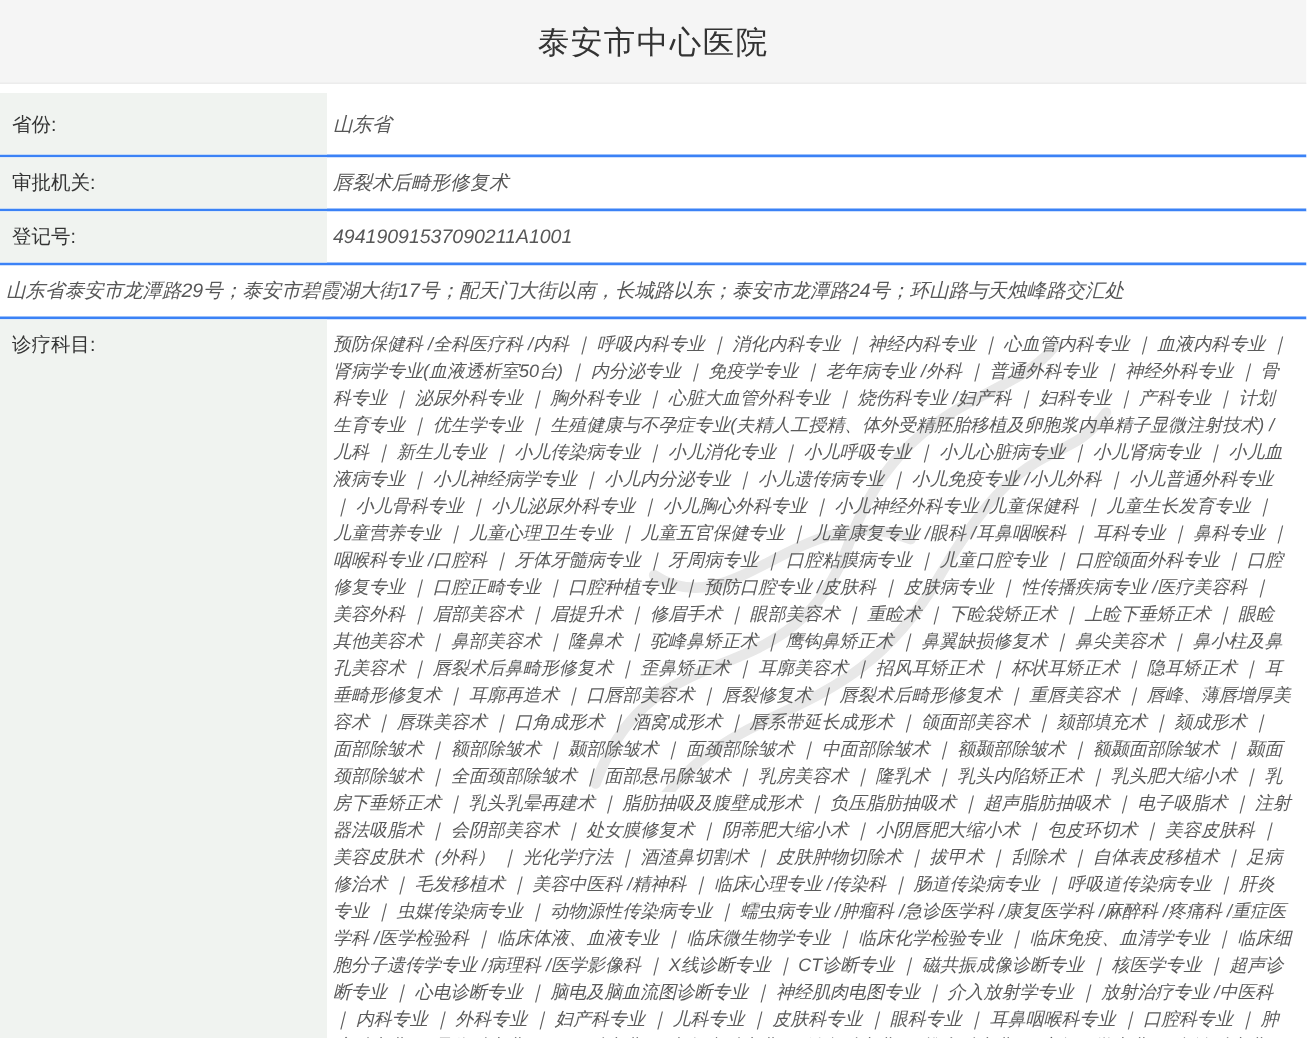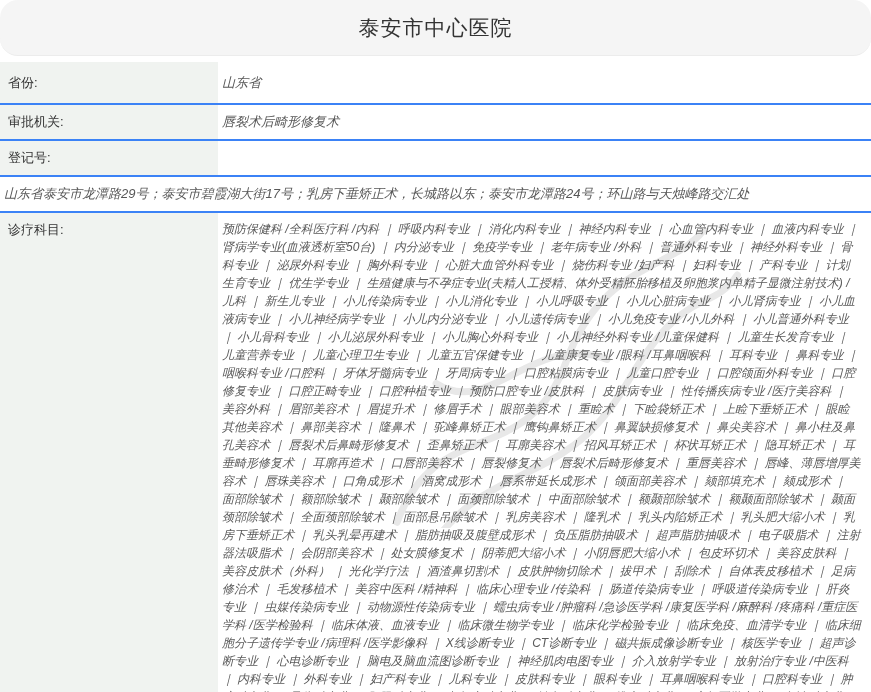--- a/index.html
+++ b/index.html
@@ -4,21 +4,21 @@
 <style>
   * { box-sizing: border-box; }
   html,body { margin:0; padding:0; }
   body {
     width:871px; min-height:692px; background:#ffffff;
     font-family:"Liberation Sans","DejaVu Sans",sans-serif;
     position:relative; overflow:hidden;
   }
   .header {
     height:56px; background:#f5f5f5; border-bottom:1px solid #ececec;
-    display:flex; align-items:center; justify-content:center;border-radius:18px;
+    display:flex; align-items:center; justify-content:center;
   }
   .header .title { font-size:21px; color:#333; letter-spacing:1px; }
   .info-table { margin-top:6px; }
   .row { display:flex; border-bottom:2px solid #3b82f6; background:#fff; }
   .cell { padding:9px 8px; font-size:13px; line-height:16px; }
   .cell.label {
     flex:0 0 218px; width:218px; background:#f0f3f0; color:#333;
   }
   .cell.value { flex:1; color:#575757; padding-left:4px; padding-right:10px;font-style:italic; }
   .row.first .cell { padding-top:13px; padding-bottom:12px; }
@@ -46,24 +46,25 @@
     <div class="cell value">山东省</div>
   </div>
 
   <div class="row">
     <div class="cell label">审批机关:</div>
     <div class="cell value">唇裂术后畸形修复术</div>
   </div>
 
   <div class="row">
     <div class="cell label">登记号:</div>
+    <div class="cell value">49419091537090211A1001</div>
   </div>
 
   <div class="row">
-    <div class="cell value">山东省泰安市龙潭路29号；泰安市碧霞湖大街17号；乳房下垂矫正术，长城路以东；泰安市龙潭路24号；环山路与天烛峰路交汇处</div>
+    <div class="cell value">山东省泰安市龙潭路29号；泰安市碧霞湖大街17号；配天门大街以南，长城路以东；泰安市龙潭路24号；环山路与天烛峰路交汇处</div>
   </div>
 
   <div class="row row-medical-subjects">
     <div class="cell label">诊疗科目:</div>
     <div class="cell value">预防保健科 /全科医疗科 /内科 ｜ 呼吸内科专业 ｜ 消化内科专业 ｜ 神经内科专业 ｜ 心血管内科专业 ｜ 血液内科专业 ｜ 肾病学专业(血液透析室50台) ｜ 内分泌专业 ｜ 免疫学专业 ｜ 老年病专业 /外科 ｜ 普通外科专业 ｜ 神经外科专业 ｜ 骨科专业 ｜ 泌尿外科专业 ｜ 胸外科专业 ｜ 心脏大血管外科专业 ｜ 烧伤科专业 /妇产科 ｜ 妇科专业 ｜ 产科专业 ｜ 计划生育专业 ｜ 优生学专业 ｜ 生殖健康与不孕症专业(夫精人工授精、体外受精胚胎移植及卵胞浆内单精子显微注射技术) /儿科 ｜ 新生儿专业 ｜ 小儿传染病专业 ｜ 小儿消化专业 ｜ 小儿呼吸专业 ｜ 小儿心脏病专业 ｜ 小儿肾病专业 ｜ 小儿血液病专业 ｜ 小儿神经病学专业 ｜ 小儿内分泌专业 ｜ 小儿遗传病专业 ｜ 小儿免疫专业 /小儿外科 ｜ 小儿普通外科专业 ｜ 小儿骨科专业 ｜ 小儿泌尿外科专业 ｜ 小儿胸心外科专业 ｜ 小儿神经外科专业 /儿童保健科 ｜ 儿童生长发育专业 ｜ 儿童营养专业 ｜ 儿童心理卫生专业 ｜ 儿童五官保健专业 ｜ 儿童康复专业 /眼科 /耳鼻咽喉科 ｜ 耳科专业 ｜ 鼻科专业 ｜ 咽喉科专业 /口腔科 ｜ 牙体牙髓病专业 ｜ 牙周病专业 ｜ 口腔粘膜病专业 ｜ 儿童口腔专业 ｜ 口腔颌面外科专业 ｜ 口腔修复专业 ｜ 口腔正畸专业 ｜ 口腔种植专业 ｜ 预防口腔专业 /皮肤科 ｜ 皮肤病专业 ｜ 性传播疾病专业 /医疗美容科 ｜ 美容外科 ｜ 眉部美容术 ｜ 眉提升术 ｜ 修眉手术 ｜ 眼部美容术 ｜ 重睑术 ｜ 下睑袋矫正术 ｜ 上睑下垂矫正术 ｜ 眼睑其他美容术 ｜ 鼻部美容术 ｜ 隆鼻术 ｜ 驼峰鼻矫正术 ｜ 鹰钩鼻矫正术 ｜ 鼻翼缺损修复术 ｜ 鼻尖美容术 ｜ 鼻小柱及鼻孔美容术 ｜ 唇裂术后鼻畸形修复术 ｜ 歪鼻矫正术 ｜ 耳廓美容术 ｜ 招风耳矫正术 ｜ 杯状耳矫正术 ｜ 隐耳矫正术 ｜ 耳垂畸形修复术 ｜ 耳廓再造术 ｜ 口唇部美容术 ｜ 唇裂修复术 ｜ 唇裂术后畸形修复术 ｜ 重唇美容术 ｜ 唇峰、薄唇增厚美容术 ｜ 唇珠美容术 ｜ 口角成形术 ｜ 酒窝成形术 ｜ 唇系带延长成形术 ｜ 颌面部美容术 ｜ 颏部填充术 ｜ 颏成形术 ｜ 面部除皱术 ｜ 额部除皱术 ｜ 颞部除皱术 ｜ 面颈部除皱术 ｜ 中面部除皱术 ｜ 额颞部除皱术 ｜ 额颞面部除皱术 ｜ 颞面颈部除皱术 ｜ 全面颈部除皱术 ｜ 面部悬吊除皱术 ｜ 乳房美容术 ｜ 隆乳术 ｜ 乳头内陷矫正术 ｜ 乳头肥大缩小术 ｜ 乳房下垂矫正术 ｜ 乳头乳晕再建术 ｜ 脂肪抽吸及腹壁成形术 ｜ 负压脂肪抽吸术 ｜ 超声脂肪抽吸术 ｜ 电子吸脂术 ｜ 注射器法吸脂术 ｜ 会阴部美容术 ｜ 处女膜修复术 ｜ 阴蒂肥大缩小术 ｜ 小阴唇肥大缩小术 ｜ 包皮环切术 ｜ 美容皮肤科 ｜ 美容皮肤术（外科） ｜ 光化学疗法 ｜ 酒渣鼻切割术 ｜ 皮肤肿物切除术 ｜ 拔甲术 ｜ 刮除术 ｜ 自体表皮移植术 ｜ 足病修治术 ｜ 毛发移植术 ｜ 美容中医科 /精神科 ｜ 临床心理专业 /传染科 ｜ 肠道传染病专业 ｜ 呼吸道传染病专业 ｜ 肝炎专业 ｜ 虫媒传染病专业 ｜ 动物源性传染病专业 ｜ 蠕虫病专业 /肿瘤科 /急诊医学科 /康复医学科 /麻醉科 /疼痛科 /重症医学科 /医学检验科 ｜ 临床体液、血液专业 ｜ 临床微生物学专业 ｜ 临床化学检验专业 ｜ 临床免疫、血清学专业 ｜ 临床细胞分子遗传学专业 /病理科 /医学影像科 ｜ X线诊断专业 ｜ CT诊断专业 ｜ 磁共振成像诊断专业 ｜ 核医学专业 ｜ 超声诊断专业 ｜ 心电诊断专业 ｜ 脑电及脑血流图诊断专业 ｜ 神经肌肉电图专业 ｜ 介入放射学专业 ｜ 放射治疗专业 /中医科 ｜ 内科专业 ｜ 外科专业 ｜ 妇产科专业 ｜ 儿科专业 ｜ 皮肤科专业 ｜ 眼科专业 ｜ 耳鼻咽喉科专业 ｜ 口腔科专业 ｜ 肿瘤科专业 ｜ 骨伤科专业 ｜ 肛肠科专业 ｜ 老年病科专业 ｜ 针灸科专业 ｜ 推拿科专业 ｜ 康复医学专业 ｜ 急诊科专业 ｜ 预防保健科专业 /中西医结合科******</div>
     <svg class="watermark" viewBox="0 0 460 300" xmlns="http://www.w3.org/2000/svg">
       <g fill="none" stroke="#e4e4e4" stroke-width="7" stroke-linecap="round" transform="rotate(-18 230 150)">
         <path d="M40 240 C 110 150, 180 230, 250 140 S 390 90, 430 50"></path>
         <path d="M70 270 C 150 210, 210 260, 300 180 S 400 140, 440 110"></path>
         <path d="M120 120 C 160 170, 230 100, 290 150"></path>

